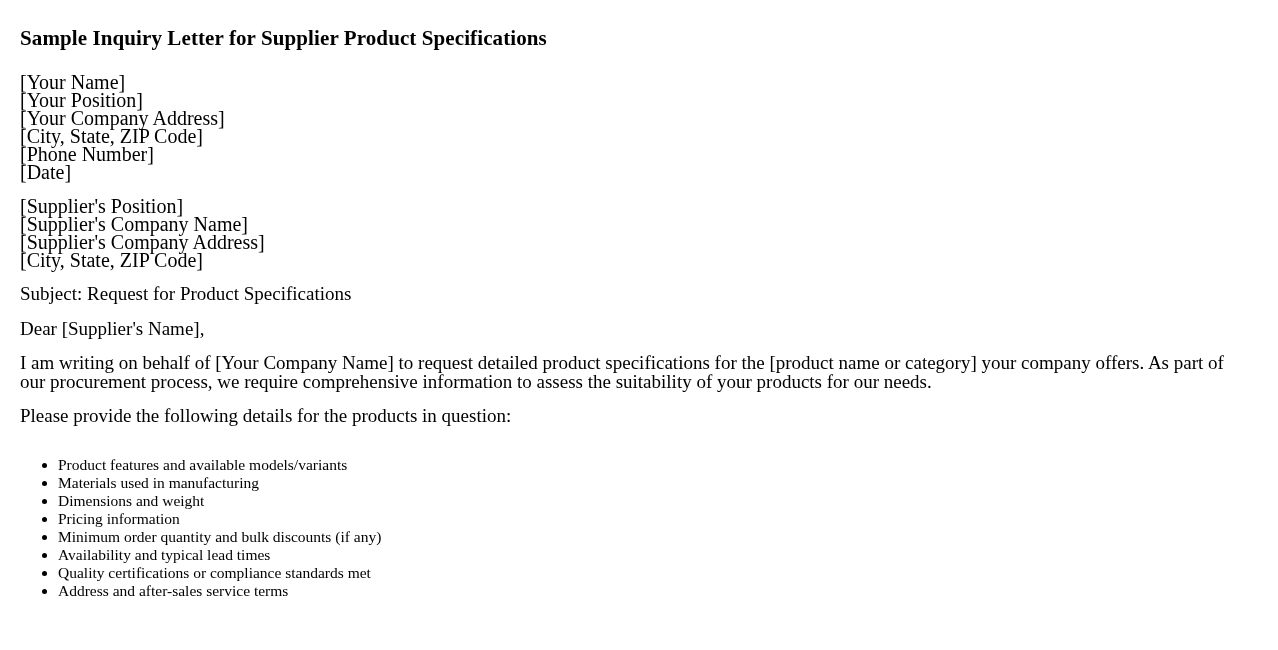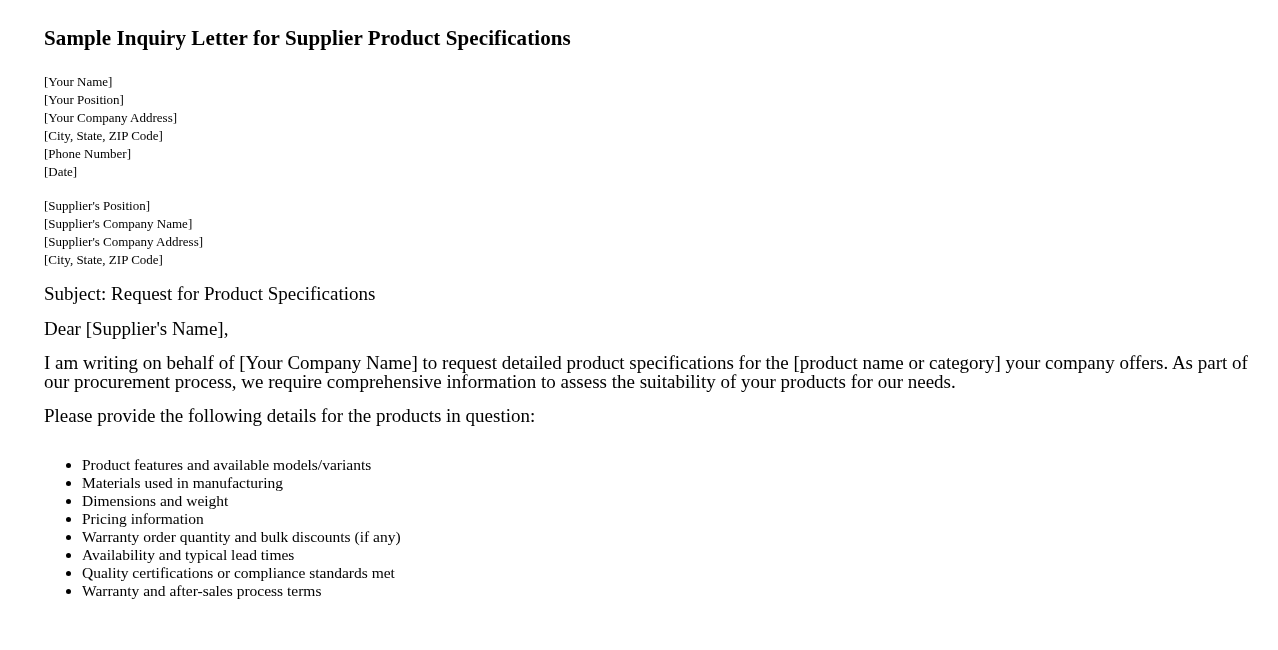--- a/index.html
+++ b/index.html
@@ -8,32 +8,32 @@
     background: #ffffff;
   }
   body {
     width: 1278px;
     height: 650px;
     font-family: "Liberation Serif", "DejaVu Serif", serif;
     color: #000000;
     overflow: hidden;
   }
   .page {
-    padding: 26px 28px 0 44px;
+    padding: 26px 28px 0 20px;
     box-sizing: border-box;
   }
   .doc-title {
     font-size: 21px;
     font-weight: bold;
     margin: 0 0 22px 0;
     letter-spacing: 0.1px;
     line-height: 1.2;
   }
   .block {
-    font-size: 13px;
+    font-size: 20px;
     line-height: 18px;
     margin-bottom: 16px;
   }
   .block .line {
     white-space: pre;
   }
   .para {
     font-size: 19px;
     line-height: 18.5px;
     margin-bottom: 16px;
@@ -83,19 +83,19 @@
 
   <div class="para">I am writing on behalf of [Your Company Name] to request detailed product specifications for the [product name or category] your company offers. As part of our procurement process, we require comprehensive information to assess the suitability of your products for our needs.</div>
 
   <div class="para tight">Please provide the following details for the products in question:</div>
 
   <ul class="bullets">
     <li>Product features and available models/variants</li>
     <li>Materials used in manufacturing</li>
     <li>Dimensions and weight</li>
     <li>Pricing information</li>
-    <li>Warranty order quantity and bulk discounts (if any)</li>
+    <li>Minimum order quantity and bulk discounts (if any)</li>
     <li>Availability and typical lead times</li>
     <li>Quality certifications or compliance standards met</li>
-    <li>Warranty and after-sales process terms</li>
+    <li>Address and after-sales service terms</li>
   </ul>
 
 </div>
 
 </body></html>

